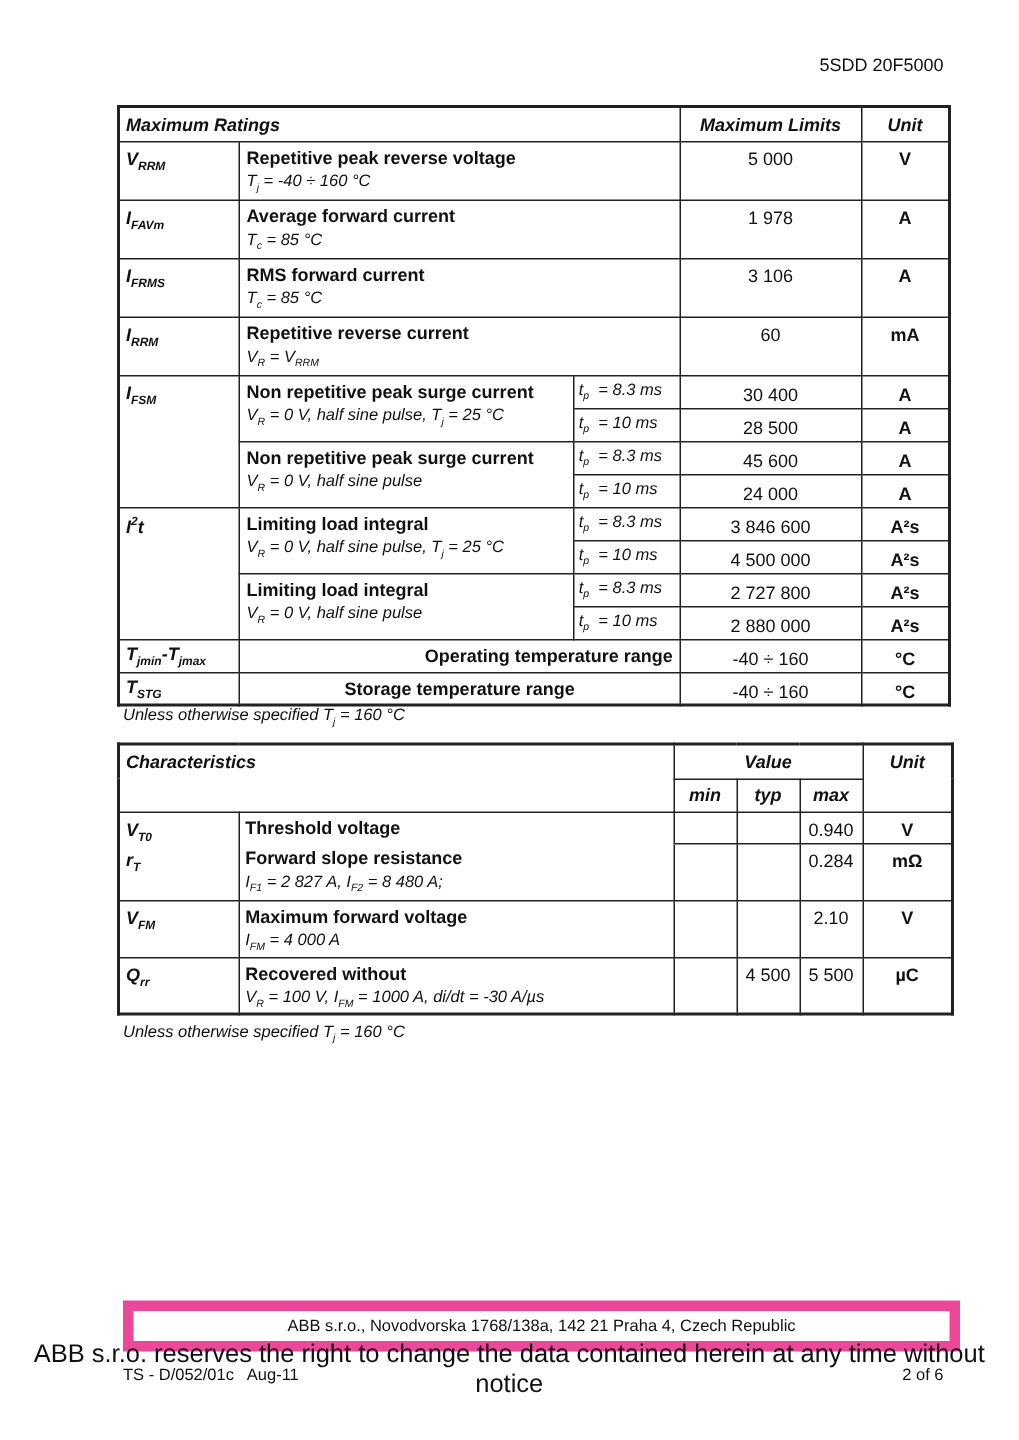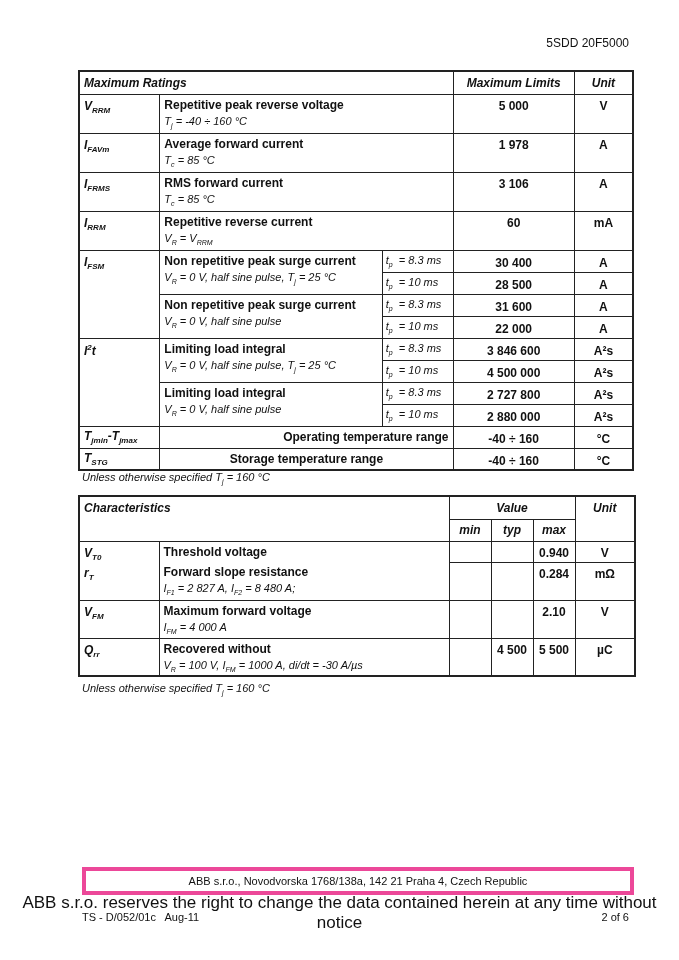--- a/index.html
+++ b/index.html
@@ -7,27 +7,27 @@
   .doc-id { position: absolute; top: 36px; right: 50px; font-size: 12px; }
   table { border-collapse: collapse; position: absolute; left: 78px; width: 556px; table-layout: fixed; }
   td { border: 1px solid #222; padding: 0 4px; vertical-align: top; font-size: 12px; }
   table.outer { border: 2px solid #222; }
   .hdr { font-weight: bold; font-style: italic; vertical-align: middle; }
   .sym { font-weight: bold; font-style: italic; font-size: 12px; padding-top: 4px; }
   .sym sub { font-size: 8px; }
   .desc-main { font-weight: bold; display: block; margin-top: 3px; }
   .desc-sub { font-style: italic; font-size: 11px; display: block; margin-top: 3px; }
   .desc-sub sub { font-size: 7px; }
-  .val { font-weight: bold; text-align: center; padding-top: 4px; }
+  .val { font-weight: normal; text-align: center; padding-top: 4px; }
   .unit { font-weight: bold; text-align: center; padding-top: 4px; }
   .cond { font-style: italic; font-size: 11px; vertical-align: middle; padding-left: 3px; }
   .cond sub { font-size: 7px; }
   .note { position: absolute; left: 82px; font-size: 11px; font-style: italic; }
   .note sub { font-size: 7px; }
-  .addr-box { position: absolute; left: 82px; top: 867px; width: 544px; height: 20px; border: 4px solid #ec4899; font-size: 11px; text-align: center; line-height: 20px; }
+  .addr-box { position: absolute; left: 82px; top: 867px; width: 544px; height: 20px; border: 7px solid #ec4899; font-size: 11px; text-align: center; line-height: 20px; }
   .reserves { position: absolute; left: 0; width: 679px; top: 893px; font-size: 17px; text-align: center; }
   .footer-left { position: absolute; left: 82px; top: 911px; font-size: 11px; text-align: right; }
   .footer-right { position: absolute; right: 50px; top: 911px; font-size: 11px; }
   .c { text-align: center; vertical-align: middle; }
 </style>
 </head>
 <body>
 
 <div class="doc-id">5SDD 20F5000</div>
 
@@ -101,26 +101,26 @@
     <td class="val c">28 500</td>
     <td class="unit c">A</td>
   </tr>
 
   <tr style="height:22px">
     <td rowspan="2">
       <span class="desc-main">Non repetitive peak surge current</span>
       <span class="desc-sub">V<sub>R</sub> = 0 V, half sine pulse</span>
     </td>
     <td class="cond">t<sub>p</sub> &nbsp;<span>= 8.3 ms</span></td>
-    <td class="val c">31 600</td>
-    <td class="unit c">A</td>
-  </tr>
-  <tr style="height:22px">
-    <td class="cond">t<sub>p</sub> &nbsp;<span>= 10 ms</span></td>
-    <td class="val c">22 000</td>
+    <td class="val c">45 600</td>
+    <td class="unit c">A</td>
+  </tr>
+  <tr style="height:22px">
+    <td class="cond">t<sub>p</sub> &nbsp;<span>= 10 ms</span></td>
+    <td class="val c">24 000</td>
     <td class="unit c">A</td>
   </tr>
 
   <tr style="height:22px">
     <td class="sym" rowspan="4">I<sup style="font-size:8px">2</sup>t</td>
     <td rowspan="2">
       <span class="desc-main">Limiting load integral</span>
       <span class="desc-sub">V<sub>R</sub> = 0 V, half sine pulse, T<sub>j</sub> = 25 °C</span>
     </td>
     <td class="cond">t<sub>p</sub> &nbsp;<span>= 8.3 ms</span></td>

